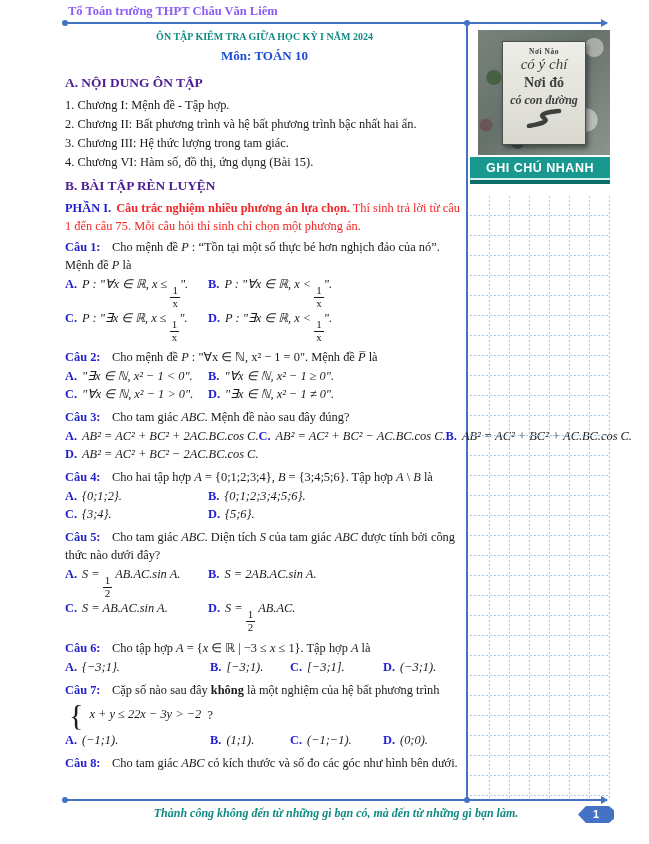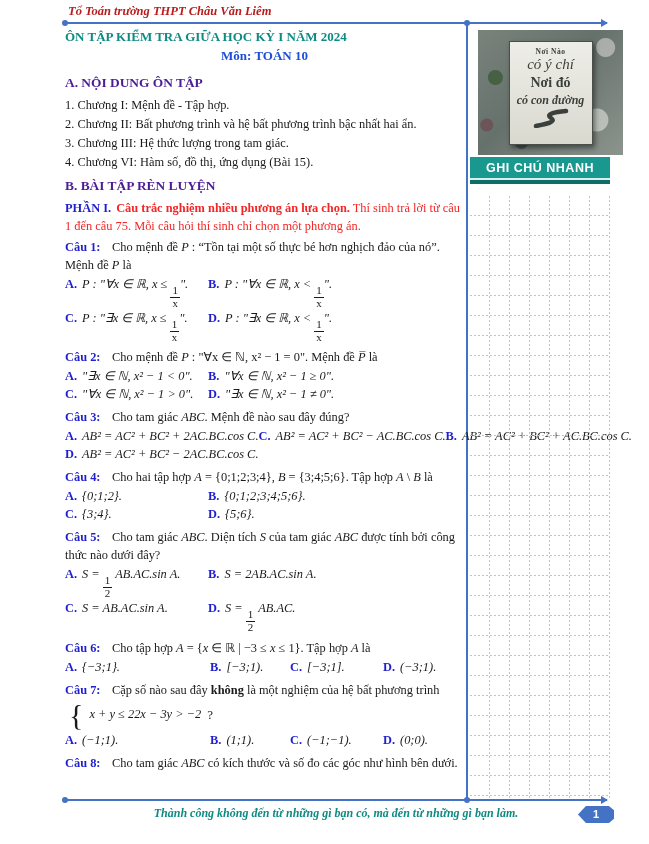--- a/index.html
+++ b/index.html
@@ -8,26 +8,26 @@
 
   
   .rule-h{position:absolute;left:65px;width:542px;height:2px;background:#4472c4;}
   .rule-top{top:22px;} .rule-bottom{top:799px;}
   .rule-v{position:absolute;left:466px;top:22px;width:2px;height:779px;background:#4472c4;}
   .dot{position:absolute;width:6px;height:6px;border-radius:50%;background:#4472c4;}
   .arrow-right{position:absolute;width:0;height:0;border-top:4px solid transparent;
                border-bottom:4px solid transparent;border-left:7px solid #4472c4;}
 
   
-  .school{position:absolute;left:68px;top:4px;font-style:italic;font-weight:bold;
-          color:#b91c1c;font-size:12.5px;}
+  .school{position:absolute;left:68px;top:4px;font-weight:bold;
+          color:#8b5cf6;font-size:12.5px;}
 
   
   .main{position:absolute;left:65px;top:26px;width:399px;font-size:12.4px;line-height:18px;}
-  .doc-title{text-align:left;color:#0f8b84;font-weight:bold;font-size:13px;margin:2px 0 0;}
+  .doc-title{text-align:center;color:#0f8b84;font-weight:bold;font-size:10px;margin:2px 0 0;}
   .doc-subject{text-align:center;color:#1d4ed8;font-weight:bold;font-size:13px;margin:1px 0 9px;}
   .h-sec{color:#4c1d95;font-weight:bold;font-size:13.4px;margin:6px 0 4px;}
   .outline p{margin:0 0 1px;}
   .part{margin:2px 0 3px;color:#f42525;}
   .part .plabel{color:#1f1fce;font-weight:bold;margin-right:5px;}
   .part .ptitle{font-weight:bold;}
   .question{margin:0 0 5px;}
   .stem{margin:0;}
   .ql{color:#1f1fce;font-weight:bold;display:inline-block;min-width:47px;}
   .opts{display:grid;margin:1px 0 0;}
@@ -42,21 +42,21 @@
         vertical-align:-0.55em;font-size:11px;font-style:normal;}
   .frac .fn{border-bottom:1px solid #1a1a1a;padding:0 2px;}
   .frac .fd{padding:0 1px;}
   .system{display:flex;align-items:center;gap:6px;margin:1px 0 1px 4px;}
   .brace{font-size:30px;font-weight:300;line-height:1;color:#1a1a1a;}
   .syslines{display:flex;flex-direction:row;font-style:italic;line-height:17px;}
   .sysq{font-size:13px;}
 
   
   .sidebar{position:absolute;left:470px;top:30px;width:140px;}
-  .poster{position:absolute;left:8px;top:0;width:145px;height:125px;overflow:hidden;
+  .poster{position:absolute;left:8px;top:0;width:132px;height:125px;overflow:hidden;
           background:
             radial-gradient(circle at 12% 38%, rgba(60,90,55,.8) 0 7px, transparent 8px),
             radial-gradient(circle at 6% 76%, rgba(110,60,70,.55) 0 6px, transparent 7px),
             radial-gradient(circle at 88% 14%, rgba(230,230,225,.5) 0 9px, transparent 10px),
             radial-gradient(circle at 82% 72%, rgba(235,235,230,.55) 0 11px, transparent 12px),
             radial-gradient(circle at 30% 90%, rgba(40,45,42,.5) 0 6px, transparent 7px),
             linear-gradient(135deg,#79837c,#67716c 45%,#8b948d);
           display:flex;align-items:center;justify-content:center;}
   .poster-card{width:84px;height:104px;background:linear-gradient(180deg,#eeeee8,#d9d9d0);
                border:1px solid #4a4f4a;box-shadow:2px 3px 5px rgba(0,0,0,.45);

